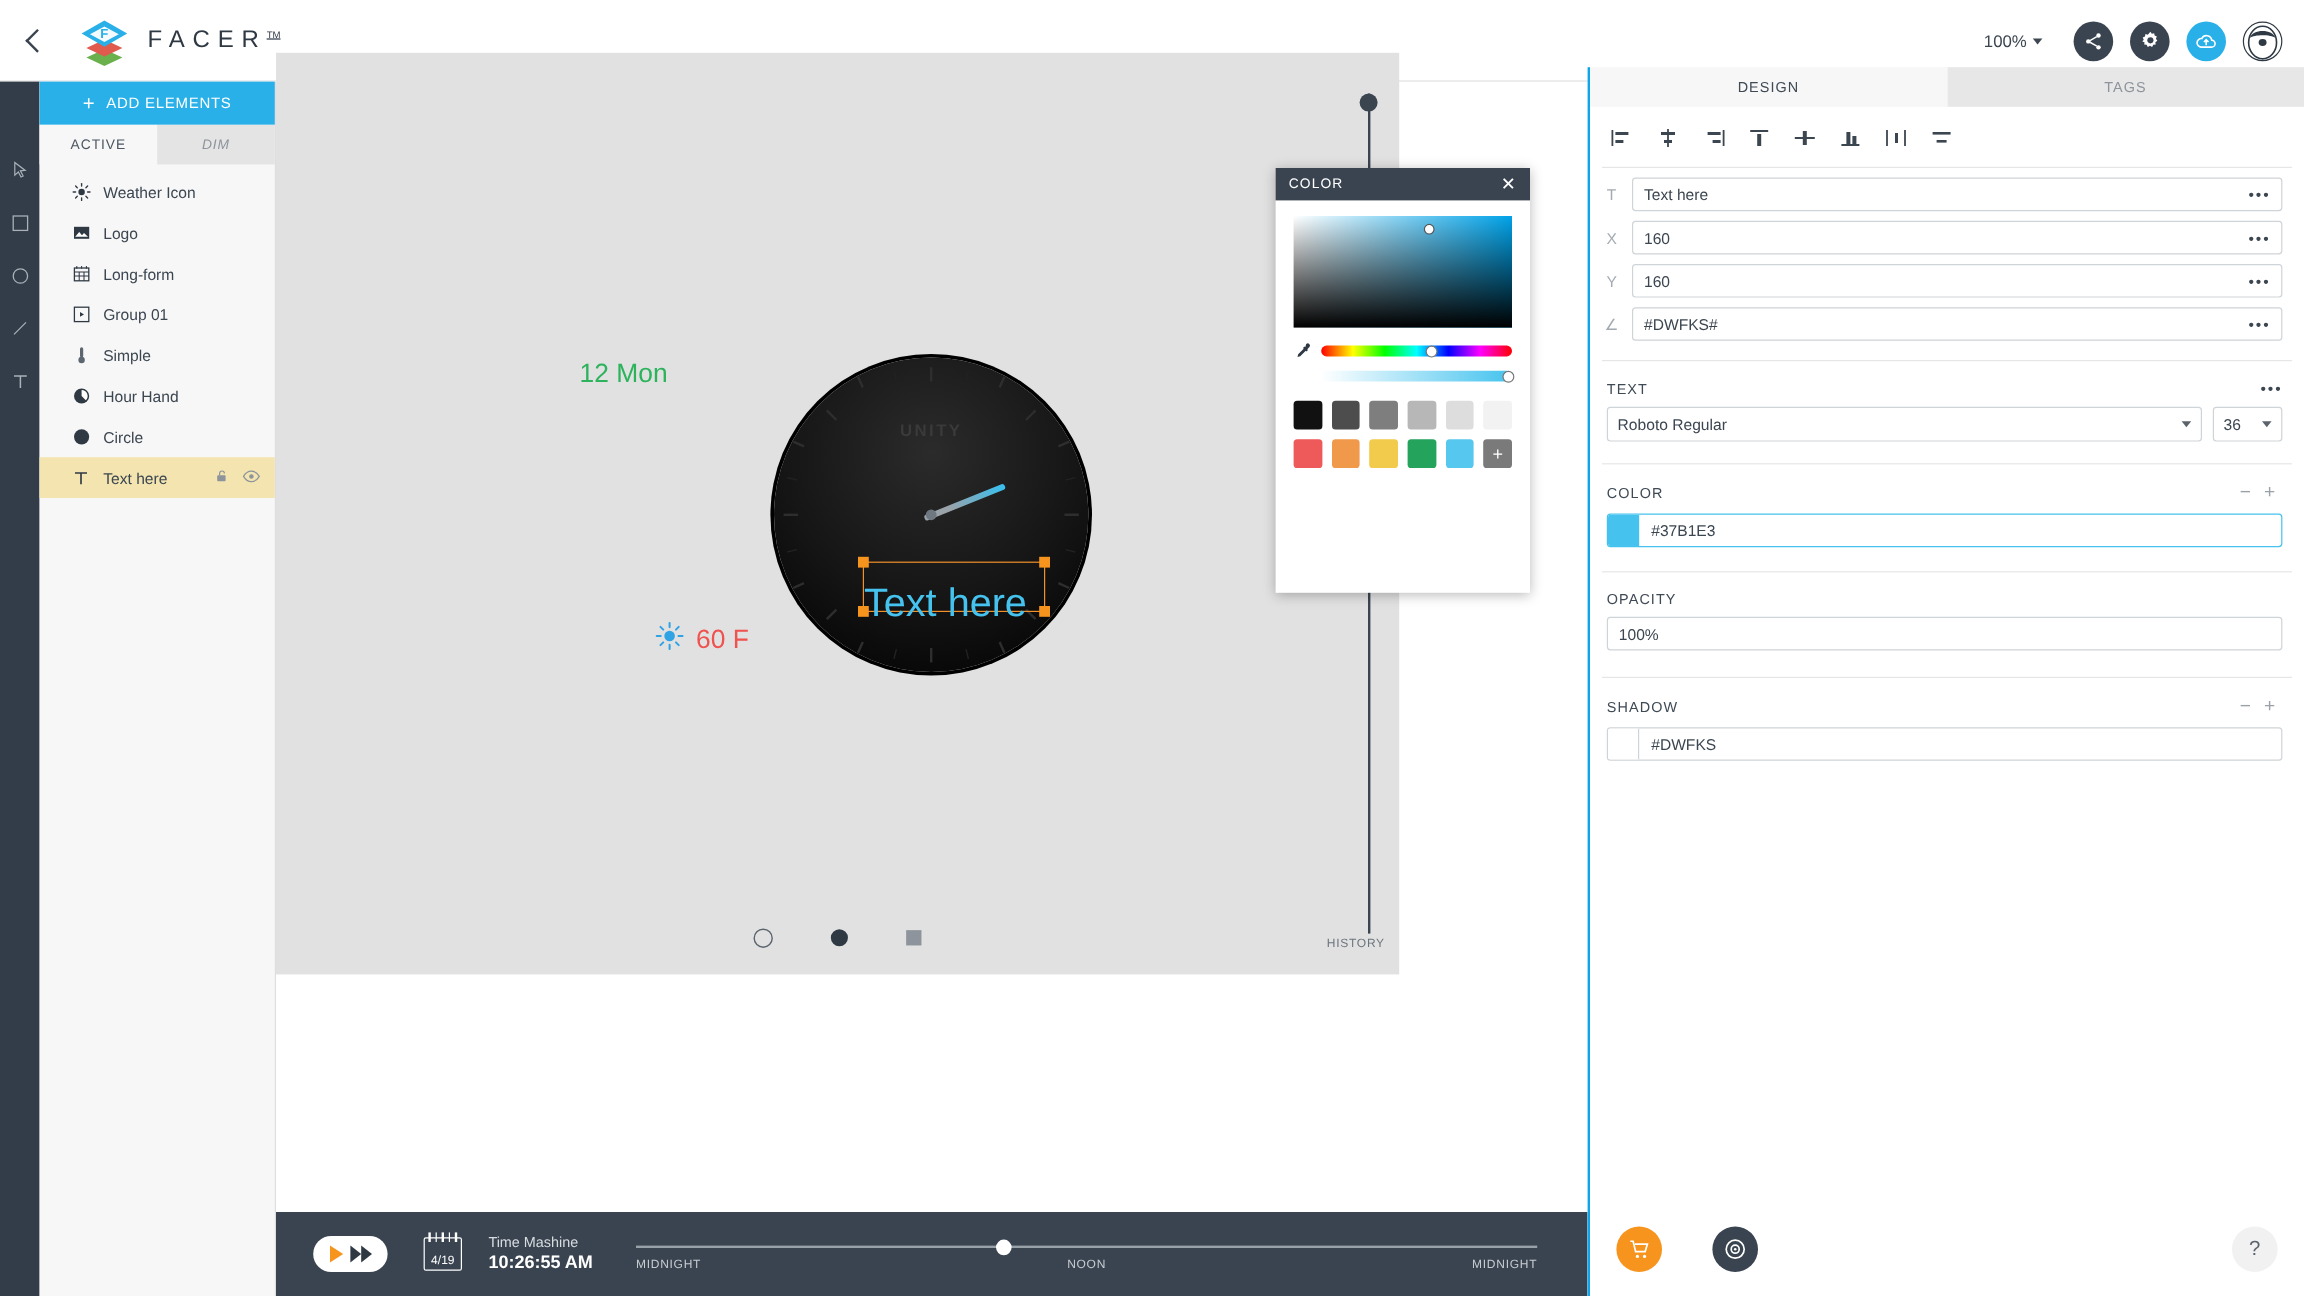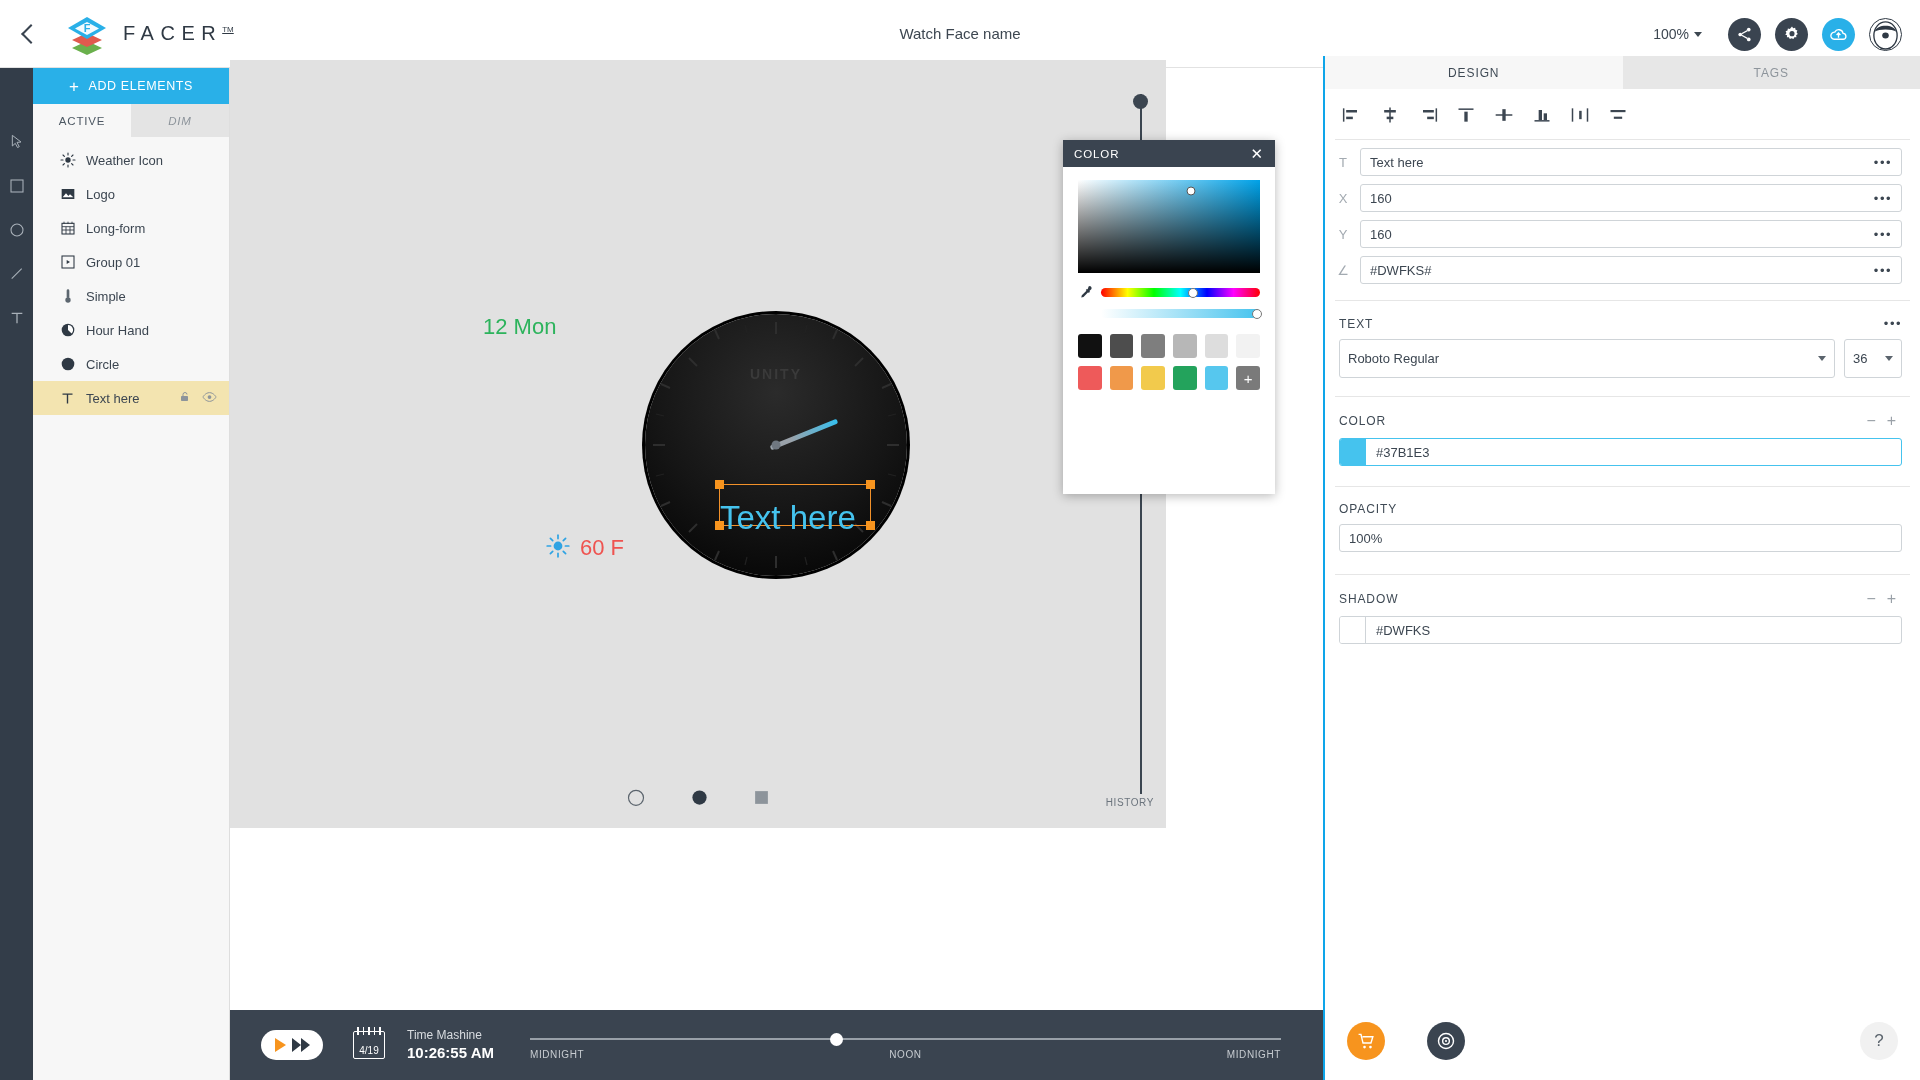--- a/index.html
+++ b/index.html
@@ -94,21 +94,21 @@
     padding: 0 12px 0 26px; font-size: 13px; color: #3c4651; cursor: pointer;
     position: relative;
   }
   .layer-row.selected { background: #f3e4b0; }
   .layer-icon { width: 17px; height: 17px; display: flex; align-items: center; justify-content: center; flex: 0 0 17px; }
   .layer-name { flex: 1; }
   .row-actions { display: flex; gap: 11px; align-items: center; }
 
   
   .canvas {
-    position: absolute; left: 230px; top: 60px; width: 936px; height: 768px;
+    position: absolute; left: 230px; top: 44px; width: 936px; height: 768px;
     background: #e1e1e1;
   }
   .watch {
     position: absolute; left: 415px; top: 254px; width: 262px; height: 262px;
     border-radius: 50%;
     background: radial-gradient(circle at 50% 30%, #2b2b2b 0%, #151515 55%, #000000 100%);
     box-shadow: 0 0 0 3px #000;
   }
   .watch-ticks { position: absolute; inset: 0; }
   .unity-logo {
@@ -235,21 +235,21 @@
   .field-val { flex: 1; }
   .dots { color: #3c4651; letter-spacing: 1.5px; font-size: 13px; cursor: pointer; }
   .sect-head {
     display: flex; align-items: center; padding: 15px 18px 8px 14px;
     font-size: 12px; letter-spacing: 0.9px; color: #3f4a55;
   }
   .sect-head .sp { flex: 1; }
   .pm-btn { font-size: 16px; color: #9aa1a8; cursor: pointer; padding: 0 5px; }
   .font-row { display: flex; gap: 9px; padding: 0 18px 0 14px; }
   .select-box {
-    height: 39px; border: 1px solid #cfd4d8; border-radius: 3px; background: #fff;
+    height: 29px; border: 1px solid #cfd4d8; border-radius: 3px; background: #fff;
     display: flex; align-items: center; padding: 0 8px; font-size: 13px; color: #3c4651;
     cursor: pointer;
   }
   .select-box .sel-caret {
     margin-left: auto; width: 0; height: 0;
     border-left: 4px solid transparent; border-right: 4px solid transparent;
     border-top: 5px solid #5b646d;
   }
   .font-name { flex: 1; }
   .font-size { width: 58px; }
@@ -342,21 +342,20 @@
           <polygon points="23,22 38,29 23,36 8,29" fill="#e05a4e"></polygon>
           <polygon points="23,6 42,17 23,28 4,17" fill="#29b0e8"></polygon>
           <polygon points="23,11 35,17.5 23,24 11,17.5" fill="#ffffff" opacity="0.95"></polygon>
           <text x="23" y="21" font-size="11" font-family="Liberation Sans" text-anchor="middle" fill="#29b0e8" font-weight="bold">F</text>
         </svg>
       </div>
       <div class="brand-name">
         <span>FACER</span><span class="brand-tm">TM</span>
       </div>
     </div>
-    <div class="face-title">Watch Face name</div>
     <div class="top-right">
       <div class="zoom-level">
         <span>100%</span>
         <span class="caret-down"></span>
       </div>
       <div class="circ-btn">
         <svg width="17" height="17" viewBox="0 0 24 24">
           <circle cx="18" cy="5" r="2.6" fill="#fff"></circle>
             <circle cx="6" cy="12" r="2.6" fill="#fff"></circle>
           <circle cx="18" cy="19" r="2.6" fill="#fff"></circle>

